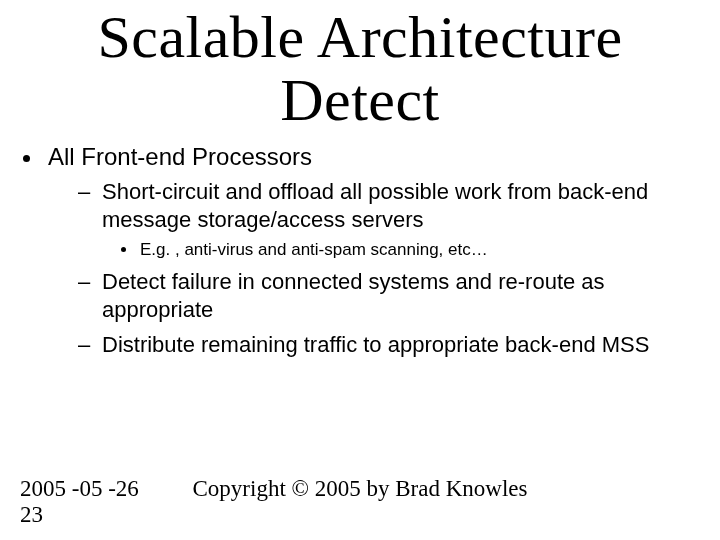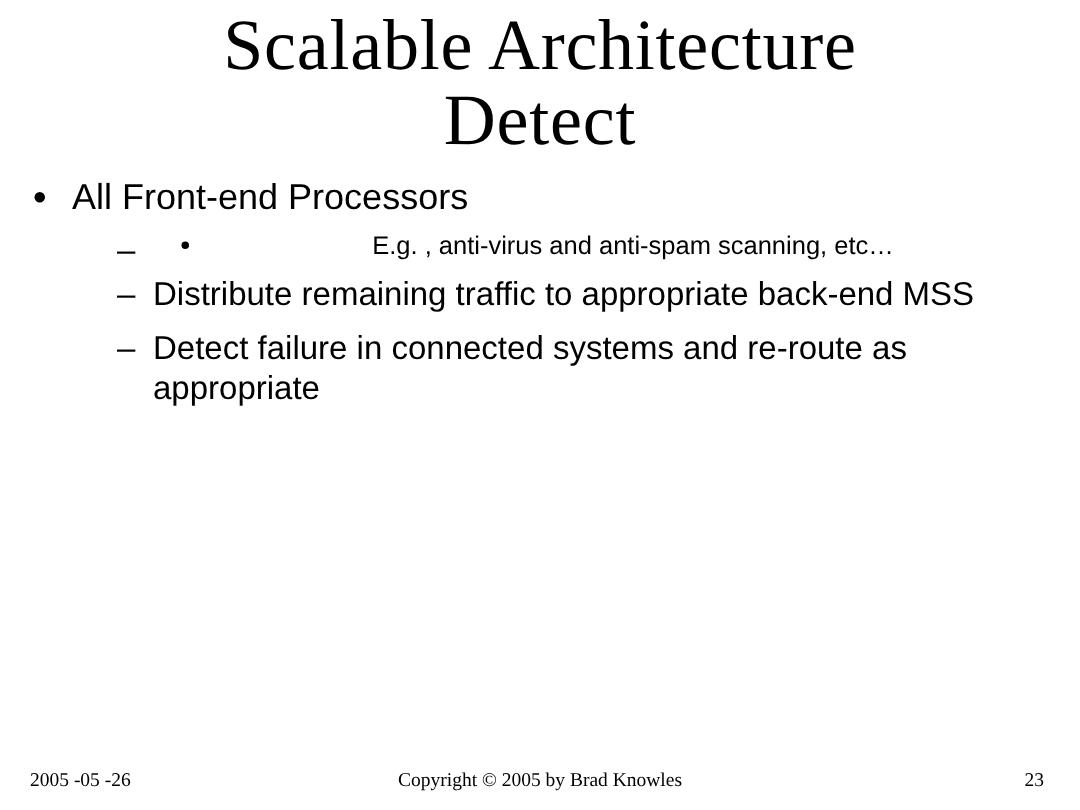--- a/index.html
+++ b/index.html
@@ -15,21 +15,21 @@
   .slide {
     position: relative;
     width: 720px;
     height: 540px;
     box-sizing: border-box;
   }
   .title {
     font-family: "Times New Roman", Times, serif;
     font-weight: 400;
     text-align: center;
-    font-size: 48px;
+    font-size: 60px;
     line-height: 1.05;
     margin: 6px 0 10px 0;
     letter-spacing: 0.5px;
   }
   ul.level1 {
     list-style-type: disc;
     margin: 0 16px 0 44px;
     padding: 0;
     font-size: 24px;
     line-height: 1.25;
@@ -53,63 +53,65 @@
     left: 0;
     top: 0;
   }
   ul.level3 {
     list-style-type: disc;
     margin: 6px 0 4px 36px;
     padding: 0;
     font-size: 17px;
     line-height: 1.25;
   }
-  ul.level3 > li { margin: 2px 0; padding-left: 2px; text-align: center; }
+  ul.level3 > li { margin: 2px 0; padding-left: 2px; }
   .footer {
     position: absolute;
     left: 0;
     right: 0;
     bottom: 18px;
     font-family: "Times New Roman", Times, serif;
-    font-size: 13px;
+    font-size: 23px;
     display: flex;
     justify-content: space-between;
     align-items: baseline;
     padding: 0 24px 0 20px;
     box-sizing: border-box;
+    flex-direction: column;
   }
   .footer .center { position: absolute; left: 0; right: 0; text-align: center; font-family: Liberation Serif, serif; }
   .footer .left, .footer .right { position: relative; z-index: 1; }
 </style>
 </head>
 <body>
 
 <div class="slide">
 
   <h1 class="title">
     <span>Scalable Architecture</span><br>
     <span>Detect</span>
   </h1>
 
   <ul class="level1">
     <li>
       <span>All Front-end Processors</span>
       <ul class="level2">
         <li>
+          <span>Short-circuit and offload all possible work from back-end message storage/access servers</span>
           <ul class="level3">
             <li>
               <span>E.g. , anti-virus and anti-spam scanning, etc…</span>
             </li>
           </ul>
         </li>
         <li>
-          <span>Distribute remaining traffic to appropriate back-end MSS</span>
+          <span>Detect failure in connected systems and re-route as appropriate</span>
         </li>
         <li>
-          <span>Detect failure in connected systems and re-route as appropriate</span>
+          <span>Distribute remaining traffic to appropriate back-end MSS</span>
         </li>
       </ul>
     </li>
   </ul>
 
   <div class="footer">
     <span class="left">2005 -05 -26</span>
     <span class="center">Copyright © 2005 by Brad Knowles</span>
     <span class="right">23</span>
   </div>

